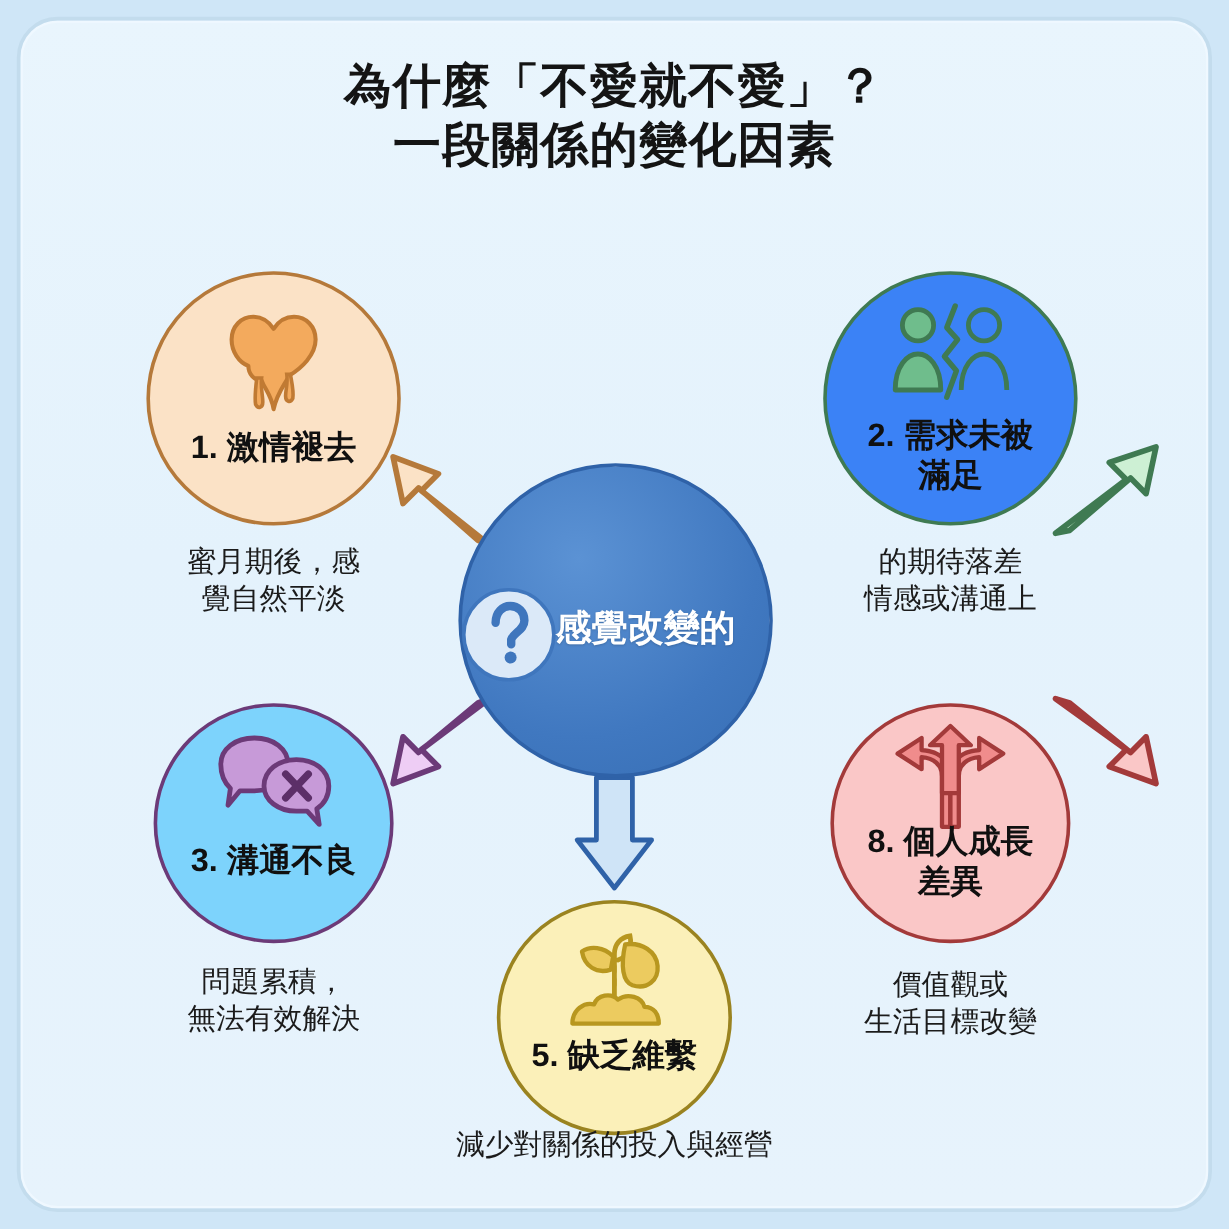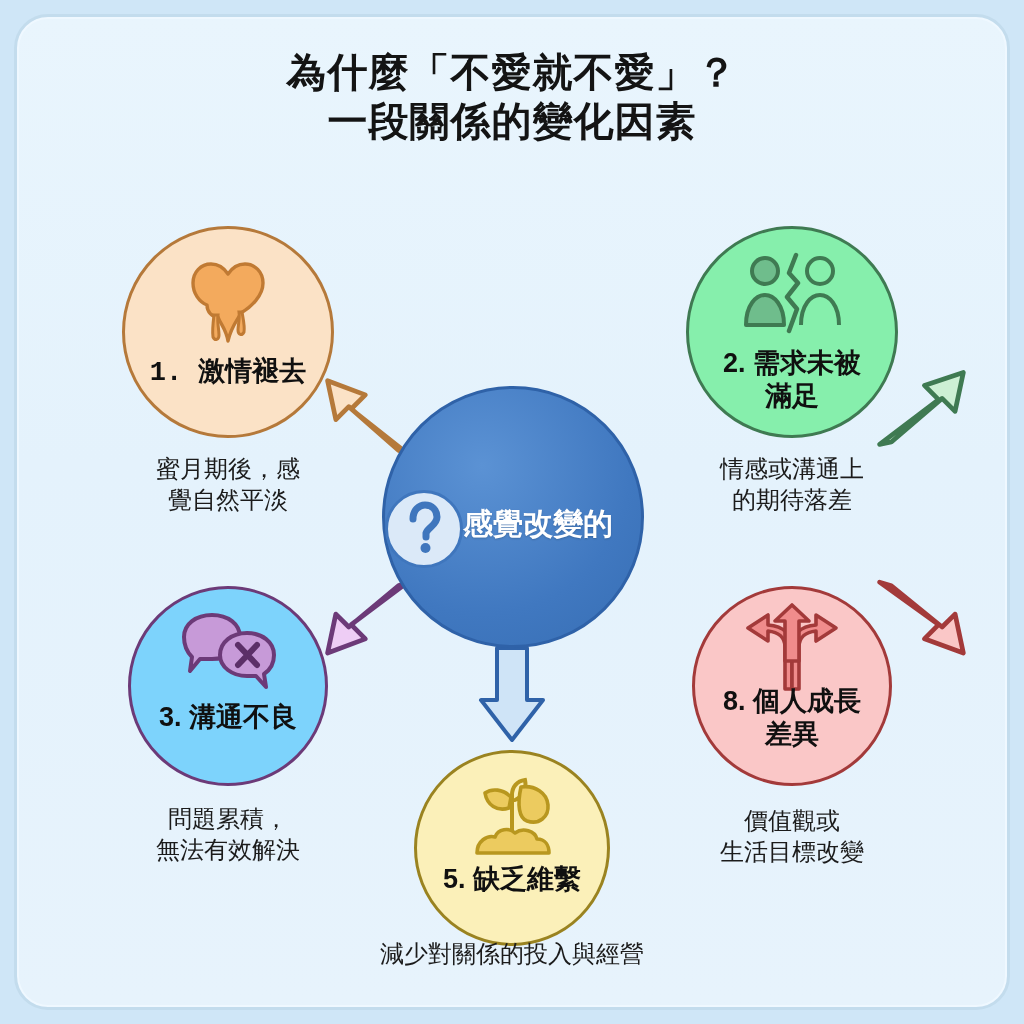--- a/index.html
+++ b/index.html
@@ -55,32 +55,32 @@
   }
   .node-caption{
     position:absolute;left:0;right:0;
     text-align:center;
     font-size:24px;color:#1b1b1b;line-height:1.28;
     font-weight:normal;
   }
 
   
   #n1 .bubble{left:0;top:0;width:212px;height:212px;background:#fbe2c6;border:3px solid #b5793a;}
-  #n2 .bubble{left:0;top:0;width:212px;height:212px;background:#86efac;border:3px solid #3f7a52;}
+  #n2 .bubble{left:0;top:0;width:212px;height:212px;background:#3b82f6;border:3px solid #3f7a52;}
   #n3 .bubble{left:0;top:0;width:200px;height:200px;background:#7dd3fc;border:3px solid #6c3a78;}
   #n4 .bubble{left:0;top:0;width:200px;height:200px;background:#fac7c7;border:3px solid #a33a3a;}
   #n5 .bubble{left:0;top:0;width:196px;height:196px;background:#fbf0b9;border:3px solid #9a8320;}
 
   #n1{left:122px;top:226px;width:212px;height:212px;}
   #n2{left:686px;top:226px;width:212px;height:212px;}
   #n3{left:128px;top:586px;width:200px;height:200px;}
   #n4{left:692px;top:586px;width:200px;height:200px;}
   #n5{left:414px;top:750px;width:196px;height:196px;}
 
-  #n1 .node-label{top:128px;font-family:Liberation Mono, monospace;}
+  #n1 .node-label{top:128px;}
   #n2 .node-label{top:118px;}
   #n3 .node-label{top:112px;}
   #n4 .node-label{top:96px;}
   #n5 .node-label{top:110px;}
 
   #n1 .node-caption{top:228px;}
   #n2 .node-caption{top:228px;}
   #n3 .node-caption{top:218px;}
   #n4 .node-caption{top:220px;}
 
@@ -188,22 +188,22 @@
           <path d="M60,72 C60,52 70,42 79,42 C88,42 98,52 98,72" fill="none" stroke="#3f7a52" stroke-width="4" stroke-linejoin="round"></path>
           <path d="M55,2 L48,20 L57,30 L46,44 L56,56 L48,78" fill="none" stroke="#3f7a52" stroke-width="4.5" stroke-linecap="round" stroke-linejoin="round"></path>
         </svg>
       </span>
       <div class="node-label">
         <div>2. 需求未被</div>
         <div>滿足</div>
       </div>
     </div>
     <div class="node-caption">
+      <div>的期待落差</div>
       <div>情感或溝通上</div>
-      <div>的期待落差</div>
     </div>
   </div>
 
   <div class="node" id="n3">
     <div class="bubble">
       <span class="icon" style="margin-top:22px;">
         <svg width="104" height="78" viewBox="0 0 104 78">
           <path d="M8,26 C8,13 20,4 36,4 C52,4 64,13 64,26 C64,39 52,48 36,48
                    L24,48 L14,60 L16,46 C11,41 8,34 8,26 Z" fill="#c79ad8" stroke="#6c3a78" stroke-width="4" stroke-linejoin="round"></path>
           <path d="M44,44 C44,31 56,22 71,22 C86,22 98,31 98,44 C98,52 94,59 88,63

